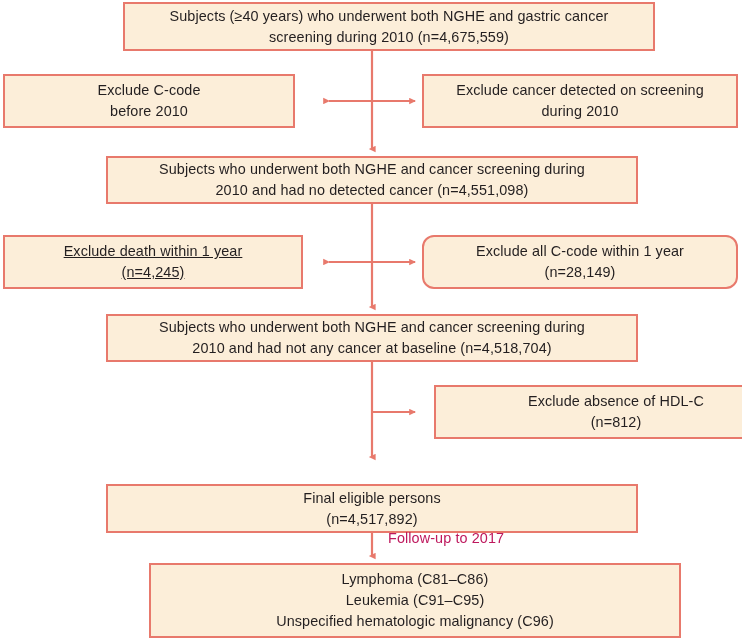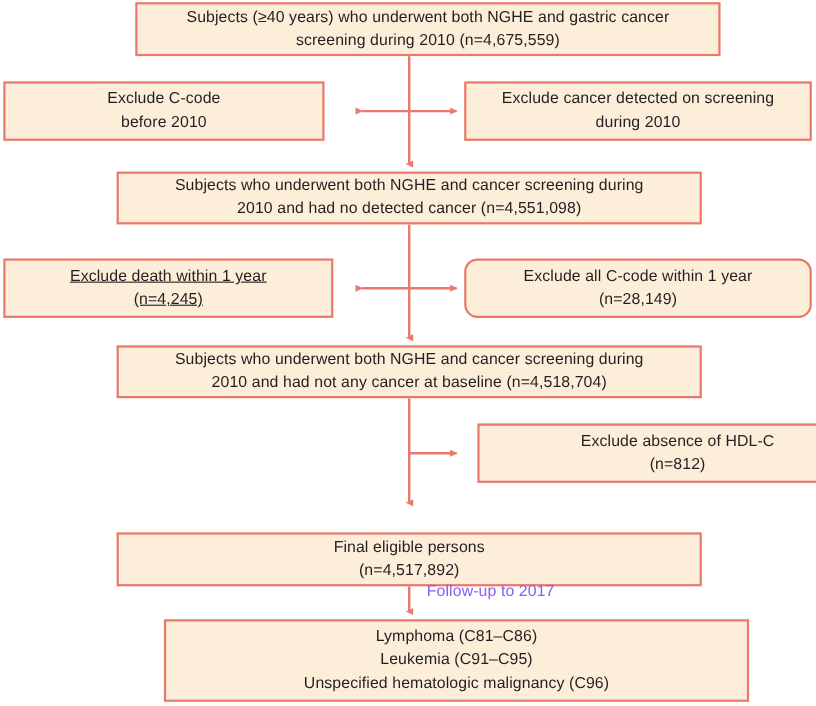--- a/index.html
+++ b/index.html
@@ -36,21 +36,21 @@
     letter-spacing: 0.1px;
   }
   .box .lines {
     width: 100%;
     padding: 0 6px;
     box-sizing: border-box;
   }
   .lbl {
     position: absolute;
     font-size: 14.4px;
-    color: #8b5cf6;
+    color: #be185d;
     white-space: nowrap;
     letter-spacing: 0.1px;
   }
   svg.edges {
     position: absolute;
     left: 0; top: 0;
     width: 742px;
     height: 642px;
     overflow: visible;
   }

